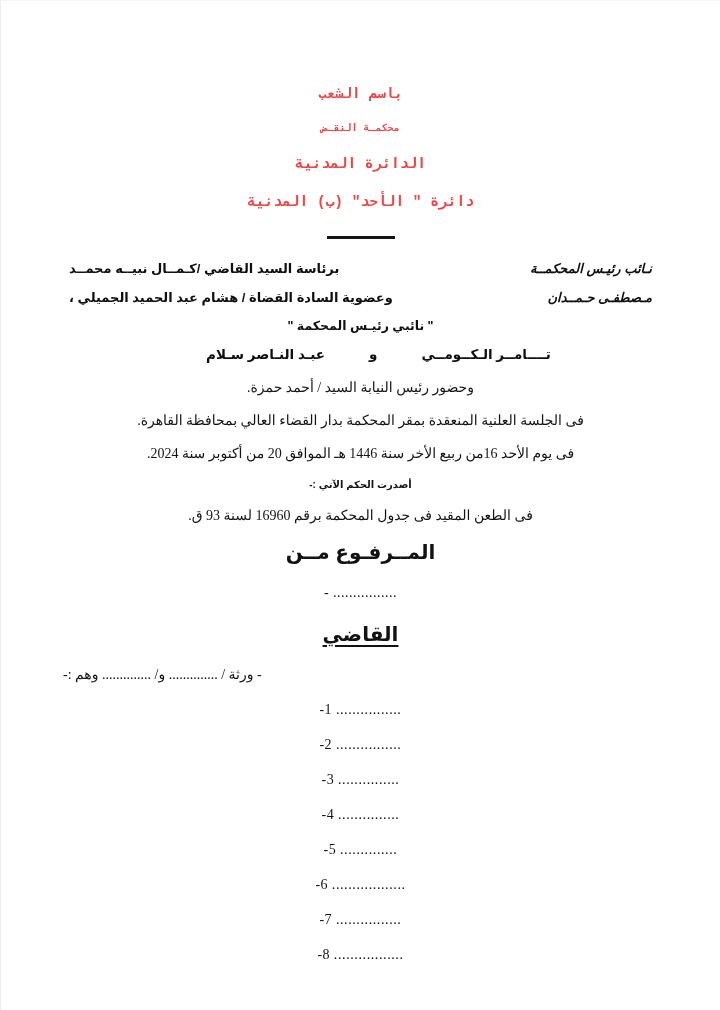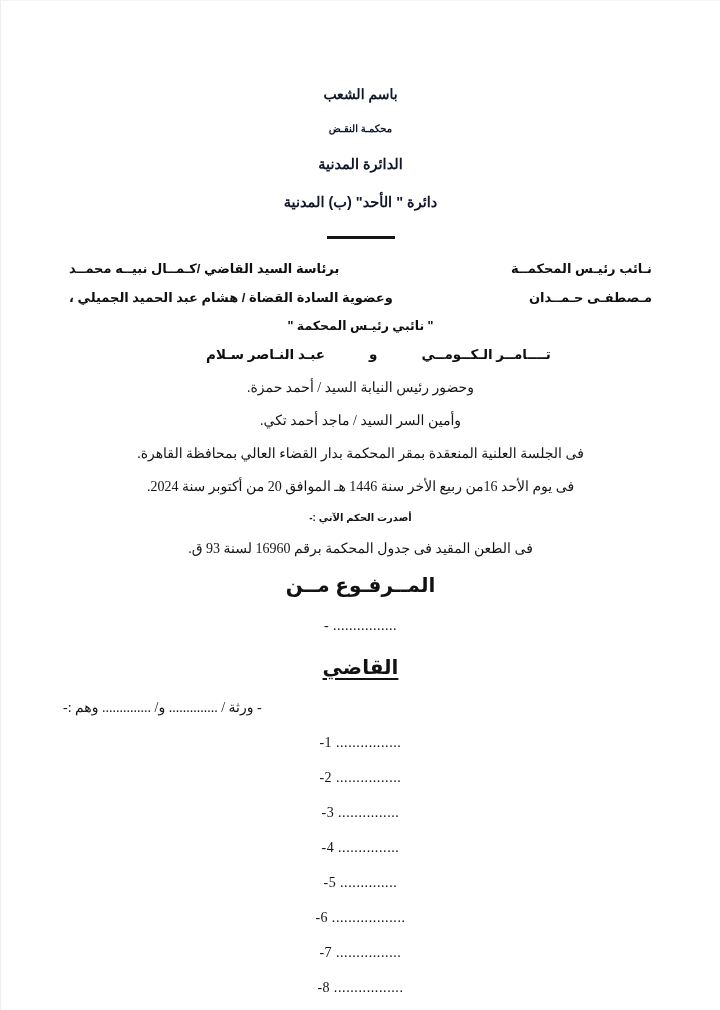--- a/index.html
+++ b/index.html
@@ -31,27 +31,27 @@
     padding: 86px 62px 0 62px;
     box-sizing: border-box;
     direction: rtl;
     text-align: center;
     color: #121212;
   }
 
   
   .title-block { text-align: center; }
   .title-line {
-    font-family: Liberation Sans, sans-serif;
+    font-family: Liberation Mono, monospace;
     font-weight: bold;
     font-size: 14.5px;
     letter-spacing: 0.4px;
     line-height: 1;
     margin: 0 0 23px 0;
-    color: #0f172a;
+    color: #ef4444;
   }
   .title-line.t1 { font-size: 14px; }
   .title-line.t2 { font-size: 10px; letter-spacing: 1.1px; }
   .title-line.t3 { font-size: 14.5px; }
   .title-line.t4 { font-size: 14.5px; margin-bottom: 0; }
 
   
   .rule-wrap {
     margin-top: 27px;
     height: 5px;
@@ -73,21 +73,21 @@
     color: #101010;
   }
   .bench-row {
     display: flex;
     justify-content: space-between;
     align-items: baseline;
     line-height: 1;
     margin-bottom: 16px;
     padding: 0 6px;
   }
-  .bench-row .left  { text-align: left;  white-space: nowrap; letter-spacing: 0.3px; }
+  .bench-row .left  { text-align: left;  white-space: nowrap; letter-spacing: 0.3px; font-style: italic; }
   .bench-row .right { text-align: right; white-space: nowrap; letter-spacing: 0.3px; }
   .bench-center {
     text-align: center;
     line-height: 1;
     margin-bottom: 15px;
     font-size: 12.5px;
     letter-spacing: 0.3px;
   }
   .bench-names {
     display: flex;
@@ -201,21 +201,20 @@
 
       <div class="bench-names">
         <span>تــــامــر الـكــومــي</span>
         <span>و</span>
         <span>عبـد النـاصر سـلام</span>
       </div>
     </div>
 
     <div class="body-block">
       <div class="body-line">وحضور رئيس النيابة السيد / أحمد حمزة.</div>
-      <div class="body-line">وأمين السر السيد / ماجد أحمد تكي.</div>
       <div class="body-line">فى الجلسة العلنية المنعقدة بمقر المحكمة بدار القضاء العالي بمحافظة القاهرة.</div>
       <div class="body-line">فى يوم الأحد 16من ربيع الأخر سنة 1446 هـ الموافق 20 من أكتوبر سنة 2024.</div>
       <div class="body-line bold">أصدرت الحكم الآتي :-</div>
       <div class="body-line">فى الطعن المقيد فى جدول المحكمة برقم 16960 لسنة 93 ق.</div>
     </div>
 
     <div class="parties">
       <div class="party-heading">المــرفـوع مــن</div>
       <div class="blank-line">................ -</div>
       <div class="party-heading underlined">القاضي</div>

